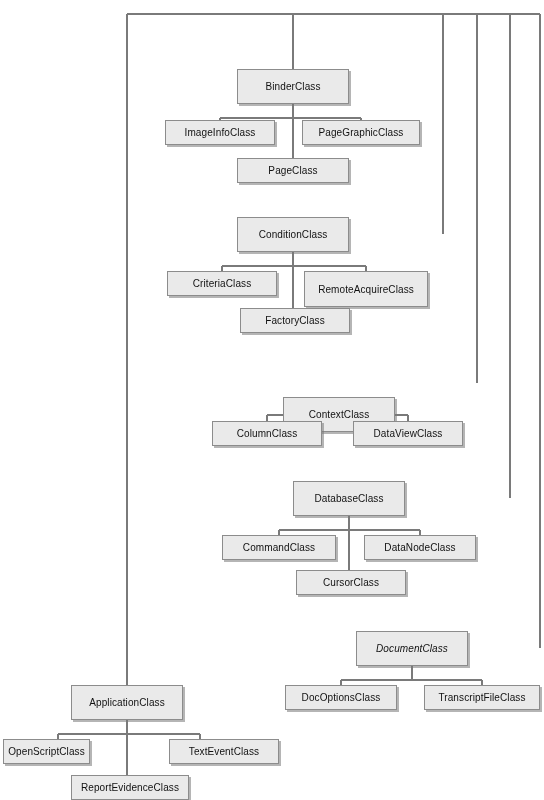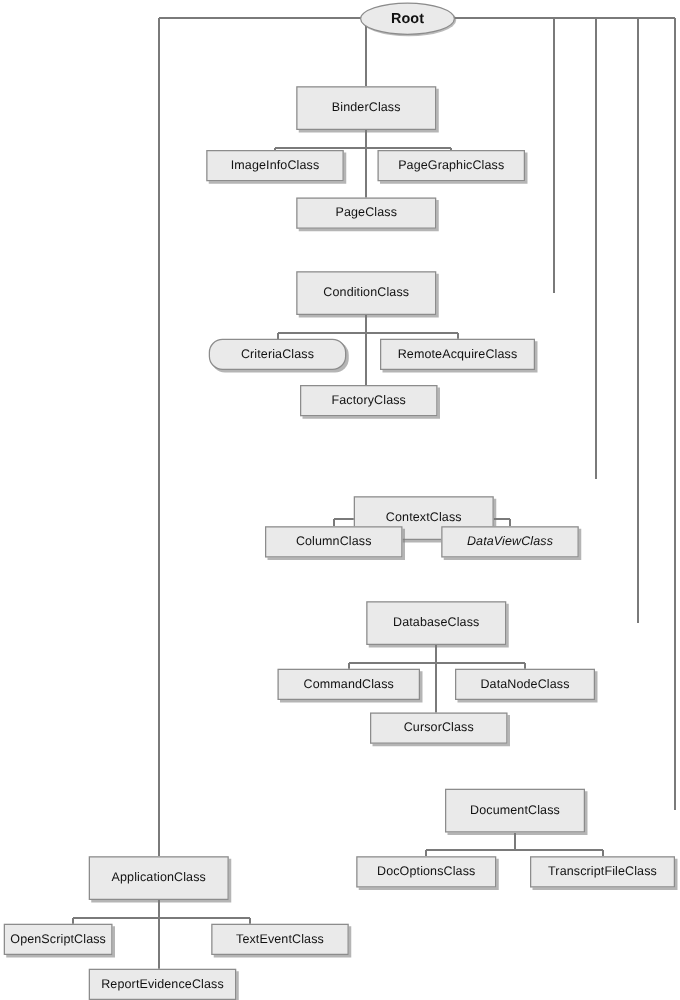--- a/index.html
+++ b/index.html
@@ -79,67 +79,64 @@
     </div>
     <div class="node" style="left: 302px; top: 120px; width: 118px; height: 25px;">
       <span>PageGraphicClass</span>
     </div>
     <div class="node" style="left: 237px; top: 158px; width: 112px; height: 25px;">
       <span>PageClass</span>
     </div>
     <div class="node" style="left: 237px; top: 217px; width: 112px; height: 35px;">
       <span>ConditionClass</span>
     </div>
-    <div class="node" style="left: 167px; top: 271px; width: 110px; height: 25px; border-radius: 11px;">
+    <div class="node" style="left: 167px; top: 271px; width: 110px; height: 25px;">
       <span>CriteriaClass</span>
     </div>
-    <div class="node" style="left: 304px; top: 271px; width: 124px; height: 25px;">
+    <div class="node" style="left: 304px; top: 271px; width: 124px; height: 36px;">
       <span>RemoteAcquireClass</span>
     </div>
     <div class="node" style="left: 240px; top: 308px; width: 110px; height: 25px;">
       <span>FactoryClass</span>
     </div>
     <div class="node" style="left: 283px; top: 366px; width: 112px; height: 35px; margin-top: 31px;">
       <span>ContextClass</span>
     </div>
     <div class="node" style="left: 212px; top: 421px; width: 110px; height: 25px;">
       <span>ColumnClass</span>
     </div>
-    <div class="node" style="left: 353px; top: 421px; width: 110px; height: 25px; font-style: italic;">
+    <div class="node" style="left: 353px; top: 421px; width: 110px; height: 25px;">
       <span>DataViewClass</span>
     </div>
     <div class="node" style="left: 293px; top: 481px; width: 112px; height: 35px;">
       <span>DatabaseClass</span>
     </div>
     <div class="node" style="left: 364px; top: 535px; width: 112px; height: 25px;">
       <span>DataNodeClass</span>
     </div>
     <div class="node" style="left: 222px; top: 535px; width: 114px; height: 25px;">
       <span>CommandClass</span>
     </div>
     <div class="node" style="left: 296px; top: 570px; width: 110px; height: 25px;">
       <span>CursorClass</span>
     </div>
-    <div class="node" style="left: 356px; top: 631px; width: 112px; height: 35px;">
+    <div class="node" style="left: 356px; top: 631px; width: 112px; height: 35px; font-style: italic;">
       <span>DocumentClass</span>
     </div>
     <div class="node" style="left: 285px; top: 685px; width: 112px; height: 25px;">
       <span>DocOptionsClass</span>
     </div>
     <div class="node" style="left: 424px; top: 685px; width: 116px; height: 25px;">
       <span>TranscriptFileClass</span>
     </div>
     <div class="node" style="left: 71px; top: 685px; width: 112px; height: 35px;">
       <span>ApplicationClass</span>
     </div>
     <div class="node" style="left: 3px; top: 739px; width: 87px; height: 25px;">
       <span>OpenScriptClass</span>
     </div>
     <div class="node" style="left: 145px; top: 739px; width: 110px; height: 25px; margin-left: 24px;">
       <span>TextEventClass</span>
     </div>
     <div class="node" style="left: 71px; top: 775px; width: 118px; height: 25px;">
       <span>ReportEvidenceClass</span>
     </div>
-    <div class="node root" style="left: 288px; top: 2px; width: 76px; height: 26px;">
-      <span>Root</span>
-    </div>
   </div>
 
 </body></html>

